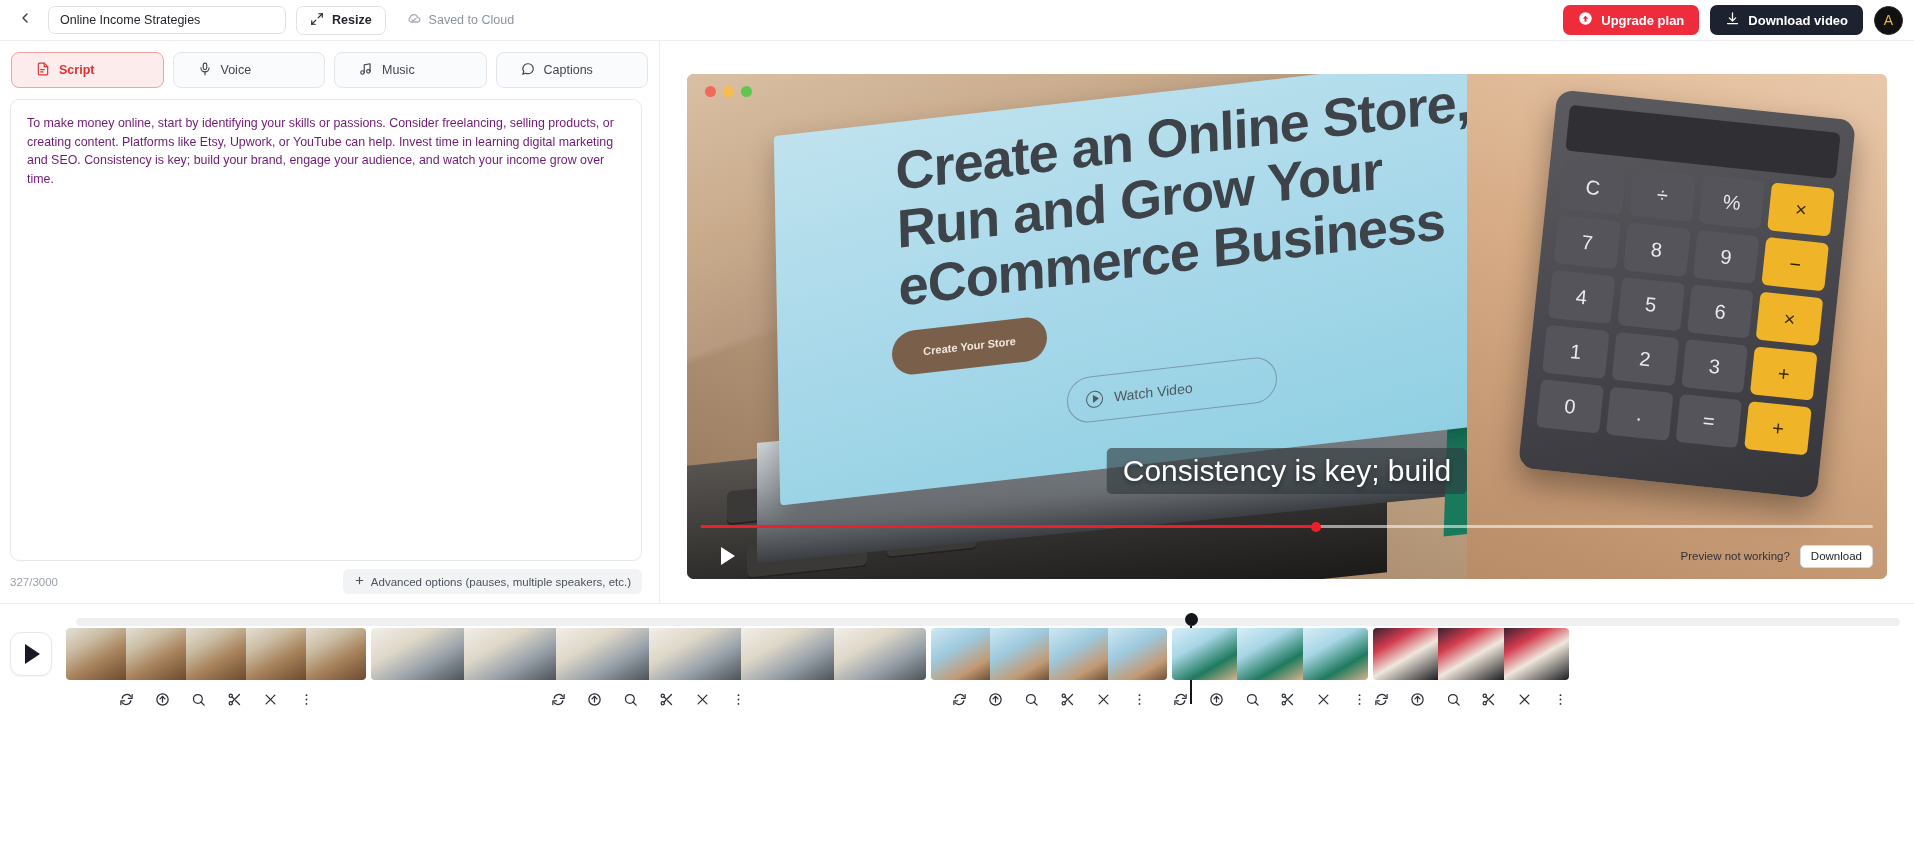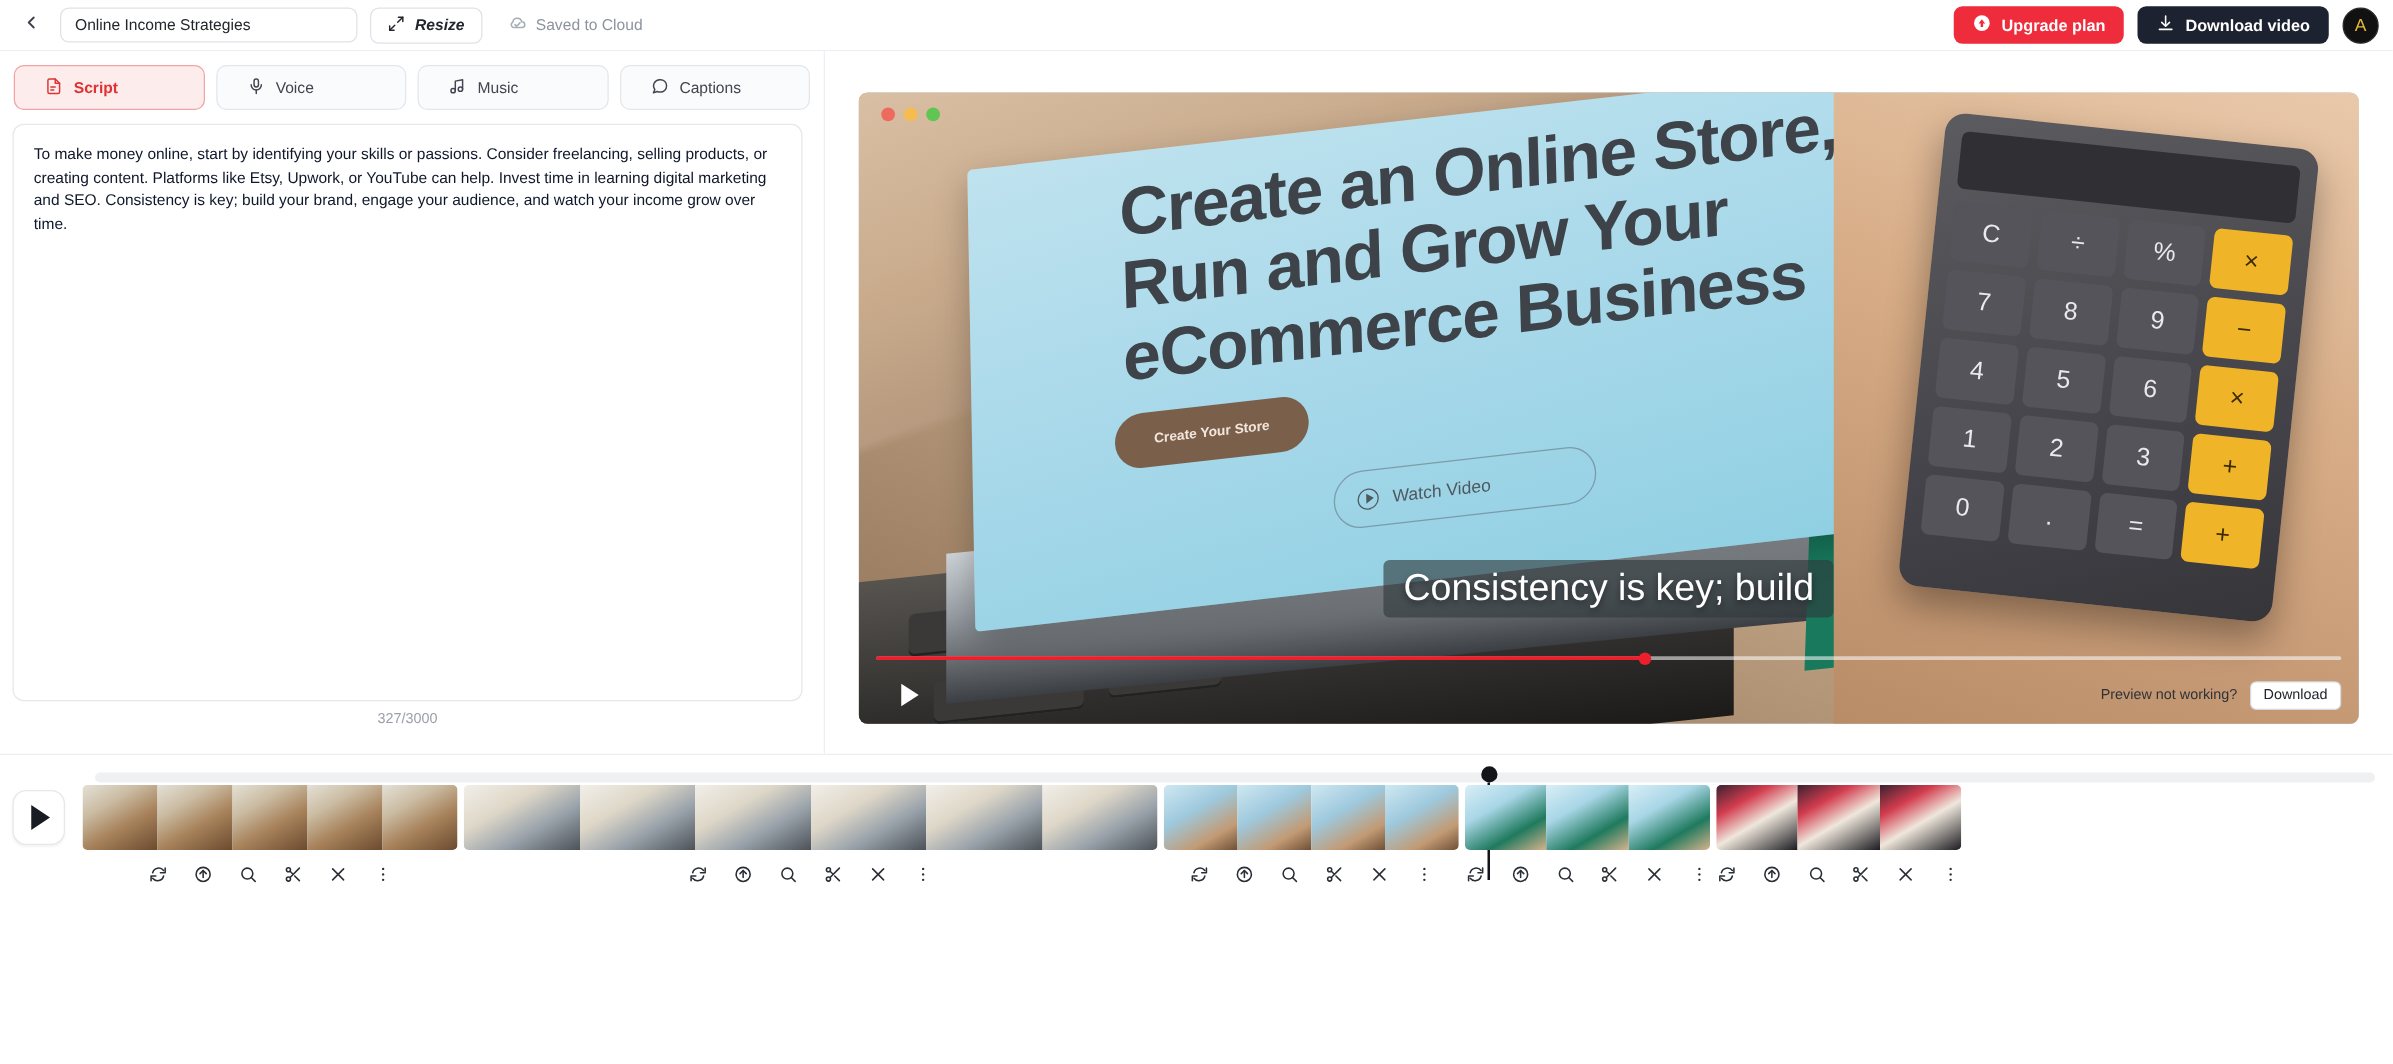--- a/index.html
+++ b/index.html
@@ -32,21 +32,21 @@
     padding: 0 11px;
     font-family: "Liberation Sans", sans-serif;
     outline: none;
   }
   .resize-btn {
     margin-left: 10px;
     height: 29px; padding: 0 13px;
     border: 1px solid #dfe2e7; border-radius: 7px;
     background: #fff; cursor: pointer;
     display: flex; align-items: center; gap: 8px;
-    font-size: 12.5px; font-weight: 600; color: #23262c; font-style: italic;
+    font-size: 12.5px; font-weight: 600; color: #23262c;
   }
   .saved-chip {
     margin-left: 20px;
     display: flex; align-items: center; gap: 7px;
     font-size: 12.5px; color: #8d939e;
   }
   .topbar-right {
     margin-left: auto; margin-right: 11px;
     display: flex; align-items: center; gap: 11px;
   }
@@ -102,21 +102,21 @@
   .script-box {
     margin: 11px 10px 0 10px;
     width: 632px; height: 462px;
     border: 1px solid #e6e8ec; border-radius: 9px;
     background: #fff;
     padding: 14px 16px;
     overflow: hidden;
   }
   .script-text {
     font-size: 12.4px; line-height: 18.5px;
-    color: #0f172a;
+    color: #701a75;
     white-space: pre-wrap;
   }
   .script-footer {
     display: flex; align-items: center;
     margin: 8px 10px 0 10px; width: 632px; justify-content: center;
   }
   .char-count { font-size: 11.5px; color: #9aa0aa; }
   .adv-options {
     margin-left: auto;
     height: 25px; padding: 0 11px;
@@ -468,20 +468,29 @@
       <span>Captions</span>
     </div>
   </div>
 
   <div class="script-box">
     <div class="script-text">To make money online, start by identifying your skills or passions. Consider freelancing, selling products, or creating content. Platforms like Etsy, Upwork, or YouTube can help. Invest time in learning digital marketing and SEO. Consistency is key; build your brand, engage your audience, and watch your income grow over time.</div>
   </div>
 
   <div class="script-footer">
     <span class="char-count">327/3000</span>
+    <button class="adv-options">
+      <span>
+        <svg width="11" height="11" viewBox="0 0 24 24" fill="none" stroke="#4c525c" stroke-width="2.4" stroke-linecap="round">
+            <line x1="12" y1="5" x2="12" y2="19"></line>
+            <line x1="5" y1="12" x2="19" y2="12"></line>
+          </svg>
+      </span>
+      <span>Advanced options (pauses, multiple speakers, etc.)</span>
+    </button>
   </div>
 </div>
 
 <div class="preview-wrap">
   <div class="video">
     <div class="v-bg"></div>
     <div class="v-keyboard">
       <div class="v-key" style="left:40px;top:30px"></div>
       <div class="v-key" style="left:110px;top:26px"></div>
       <div class="v-key" style="left:180px;top:22px"></div>

